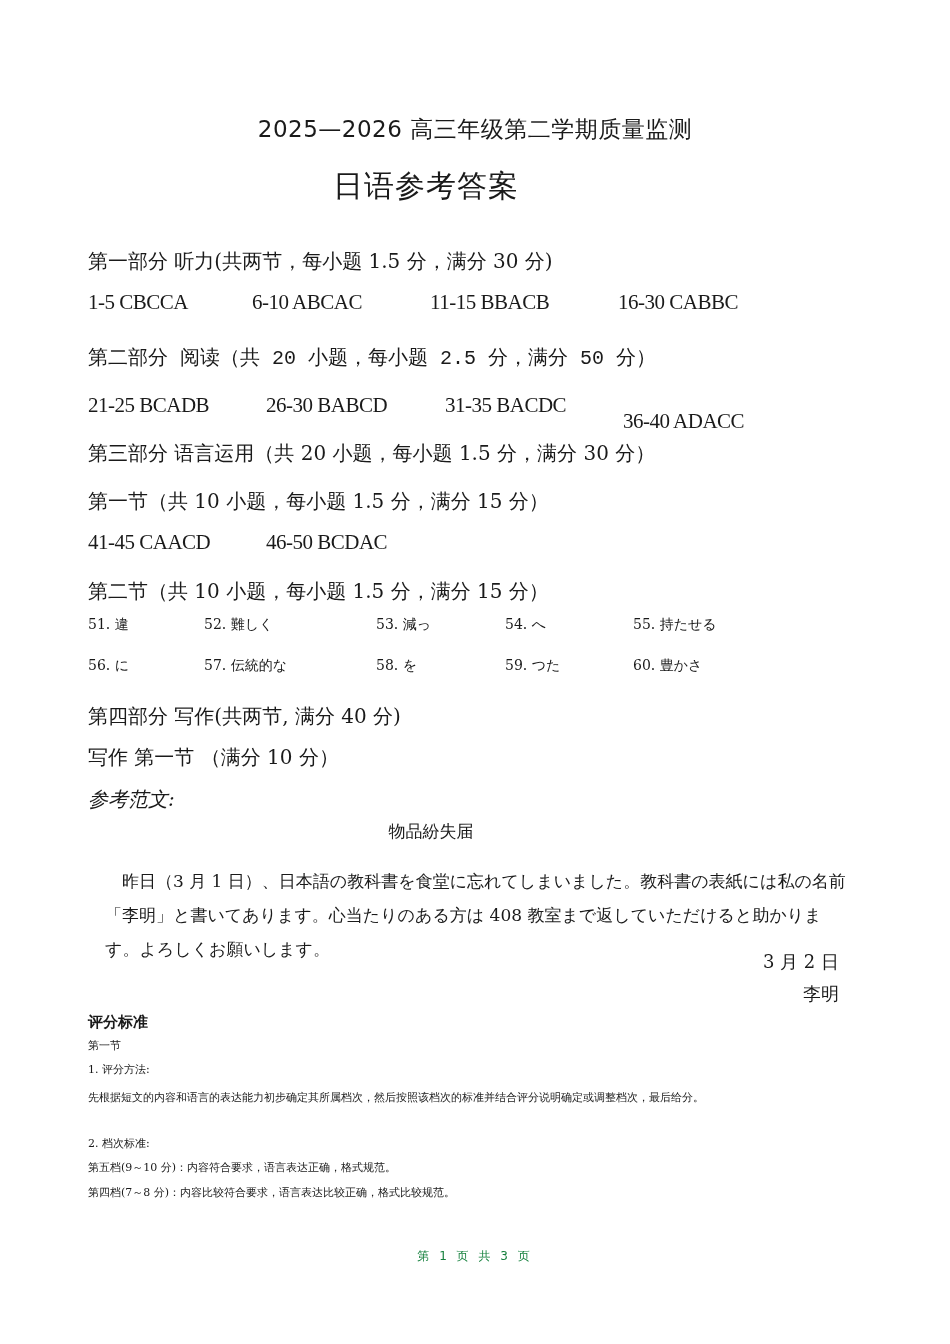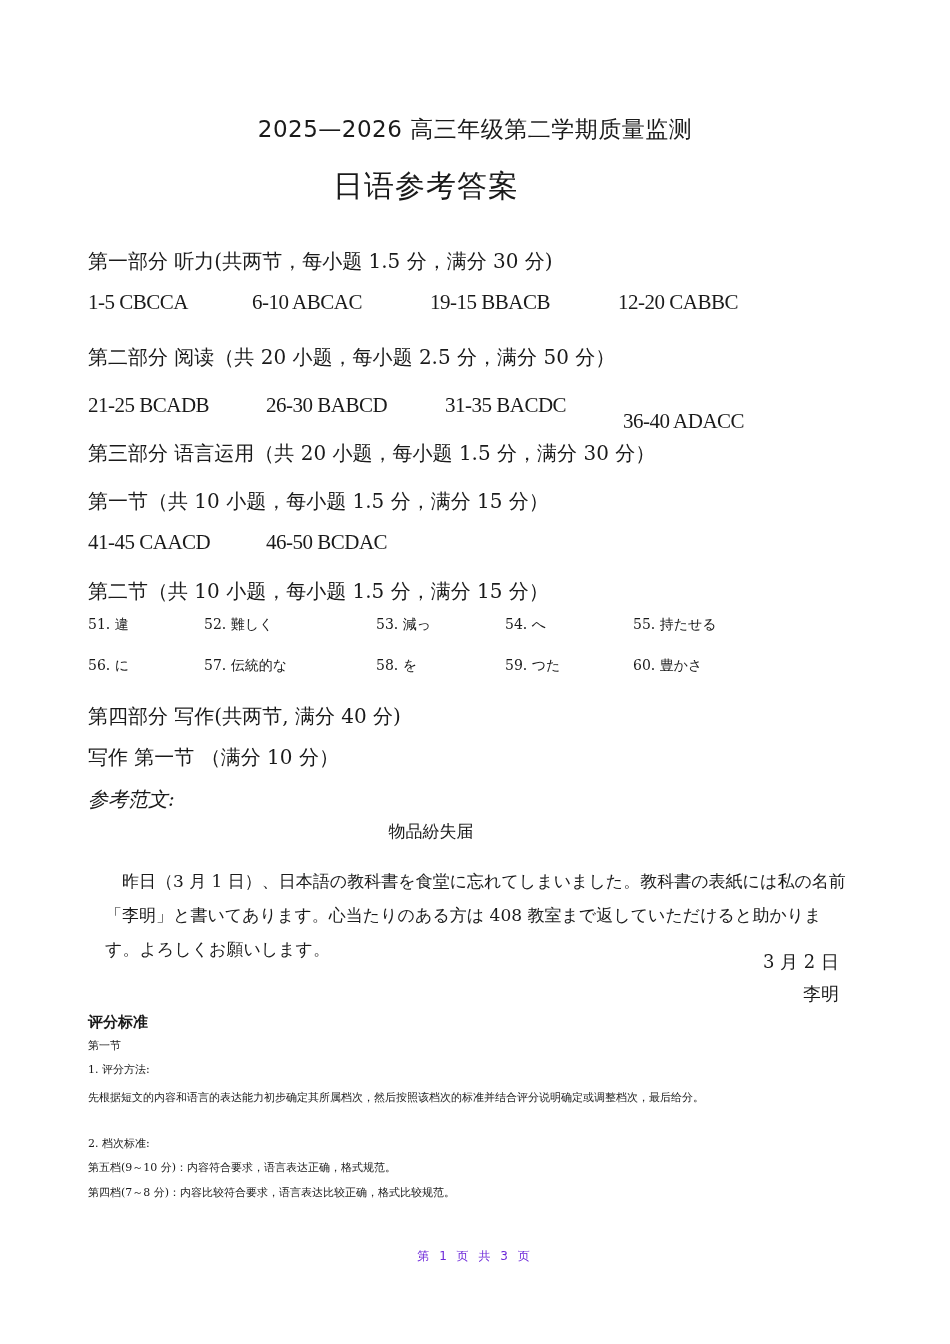--- a/index.html
+++ b/index.html
@@ -22,35 +22,35 @@
     .sec { font-size: 20px; left: 88px; }
     .ans { font-size: 21px; font-family: "Liberation Serif", "DejaVu Serif", serif; letter-spacing: -0.5px; }
     .fill { font-size: 14px; }
     .essay-title { left: 0; width: 862px; text-align: center; top: 820px; font-size: 17px; }
     .essay { font-size: 17px; left: 88px; width: 780px; white-space: normal; line-height: 34px; top: 847px; }
     .essay p { margin: 17px; }
     .right { font-size: 18px; }
     .small { font-size: 11px; left: 88px; }
     .bold { font-weight: bold; font-family: "DejaVu Sans", "Liberation Sans", sans-serif; font-size: 15px; }
     .footer { left: 0; width: 950px; text-align: center; top: 1248px; font-size: 12px; letter-spacing: 3px;
-      font-family: "DejaVu Sans", "Liberation Sans", sans-serif; color: #6d28d9; }
+      font-family: "DejaVu Sans", "Liberation Sans", sans-serif; color: #15803d; }
   </style>
 </head>
 <body>
 
 <div class="abs title1">2025—2026 高三年级第二学期质量监测</div>
 <div class="abs title2">日语参考答案</div>
 
 <div class="abs sec" style="top:248px;">第一部分  听力(共两节，每小题  1.5  分，满分  30  分)</div>
 <div class="abs ans" style="left:88px; top:290px;">1-5 CBCCA</div>
 <div class="abs ans" style="left:252px; top:290px;">6-10 ABCAC</div>
-<div class="abs ans" style="left:430px; top:290px;">19-15 BBACB</div>
-<div class="abs ans" style="left:618px; top:290px;">12-20 CABBC</div>
+<div class="abs ans" style="left:430px; top:290px;">11-15 BBACB</div>
+<div class="abs ans" style="left:618px; top:290px;">16-30 CABBC</div>
 
-<div class="abs sec" style="top:344px;">第二部分  阅读（共  20  小题，每小题  2.5  分，满分  50  分）</div>
+<div class="abs sec" style="top:344px;font-family:Liberation Mono, monospace;">第二部分  阅读（共  20  小题，每小题  2.5  分，满分  50  分）</div>
 <div class="abs ans" style="left:88px; top:393px;">21-25 BCADB</div>
 <div class="abs ans" style="left:266px; top:393px;">26-30 BABCD</div>
 <div class="abs ans" style="left:445px; top:393px;">31-35 BACDC</div>
 <div class="abs ans" style="left:623px; top:393px;margin-top:16px;">36-40 ADACC</div>
 
 <div class="abs sec" style="top:440px;">第三部分  语言运用（共  20  小题，每小题  1.5  分，满分  30  分）</div>
 <div class="abs sec" style="top:488px;">第一节（共  10  小题，每小题  1.5  分，满分  15  分）</div>
 <div class="abs ans" style="left:88px; top:530px;">41-45 CAACD</div>
 <div class="abs ans" style="left:266px; top:530px;">46-50 BCDAC</div>
 

